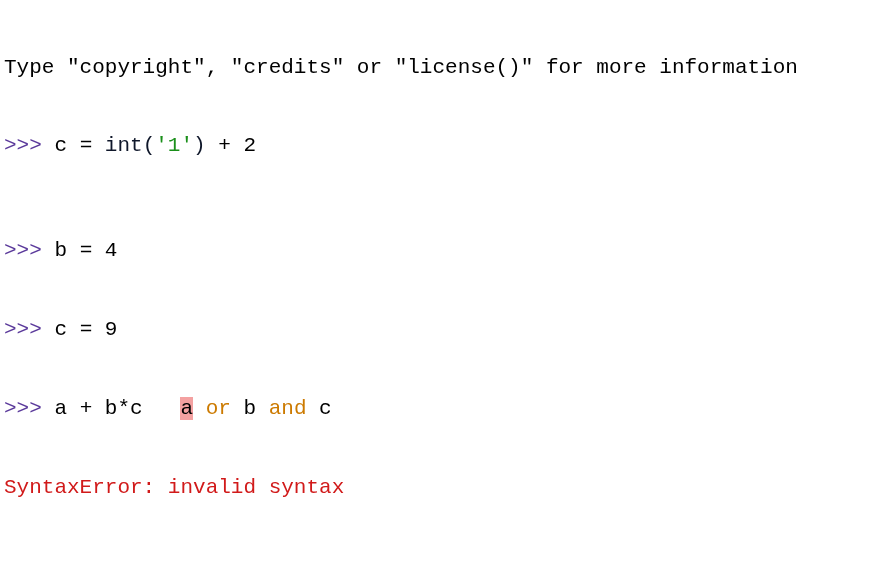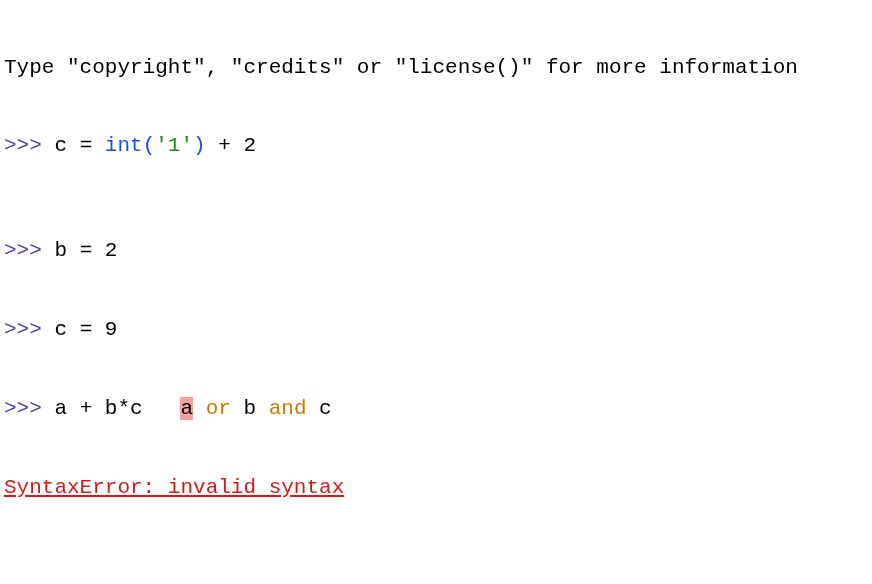--- a/index.html
+++ b/index.html
@@ -11,37 +11,37 @@
     line-height: 1.25;
     color: #000;
   }
   .terminal {
     padding: 2px 4px;
     white-space: pre;
   }
   .line { display: block; }
   .prompt { color: #5b3a9b; }
   .kw     { color: #cc7a00; }   
-  .func   { color: #1d4ed8; }   
+  .func   { color: #0f172a; }   
   .strlit { color: #1a8f1a; }   
-  .err    { color: #d11a1a; text-decoration: underline; }   
+  .err    { color: #d11a1a; }   
   .hl     { background: #f4a1a1; }  
   .banner { color: #000; }
 </style>
 </head>
 <body>
 
 <div class="terminal">
 
 <span class="line banner">Type "copyright", "credits" or "license()" for more information</span>
 
 <span class="line"><span class="prompt">&gt;&gt;&gt; </span><span>c = </span><span class="func">int</span><span class="func">(</span><span class="strlit">'1'</span><span class="func">)</span><span> + 2</span></span>
 
 
-<span class="line"><span class="prompt">&gt;&gt;&gt; </span><span>b = 2</span></span>
+<span class="line"><span class="prompt">&gt;&gt;&gt; </span><span>b = 4</span></span>
 
 <span class="line"><span class="prompt">&gt;&gt;&gt; </span><span>c = 9</span></span>
 
 <span class="line"><span class="prompt">&gt;&gt;&gt; </span><span>a + b*c   </span><span class="hl">a</span><span> </span><span class="kw">or</span><span> b </span><span class="kw">and</span><span> c</span></span>
 
 <span class="line err">SyntaxError: invalid syntax</span>
 
 
 
 

